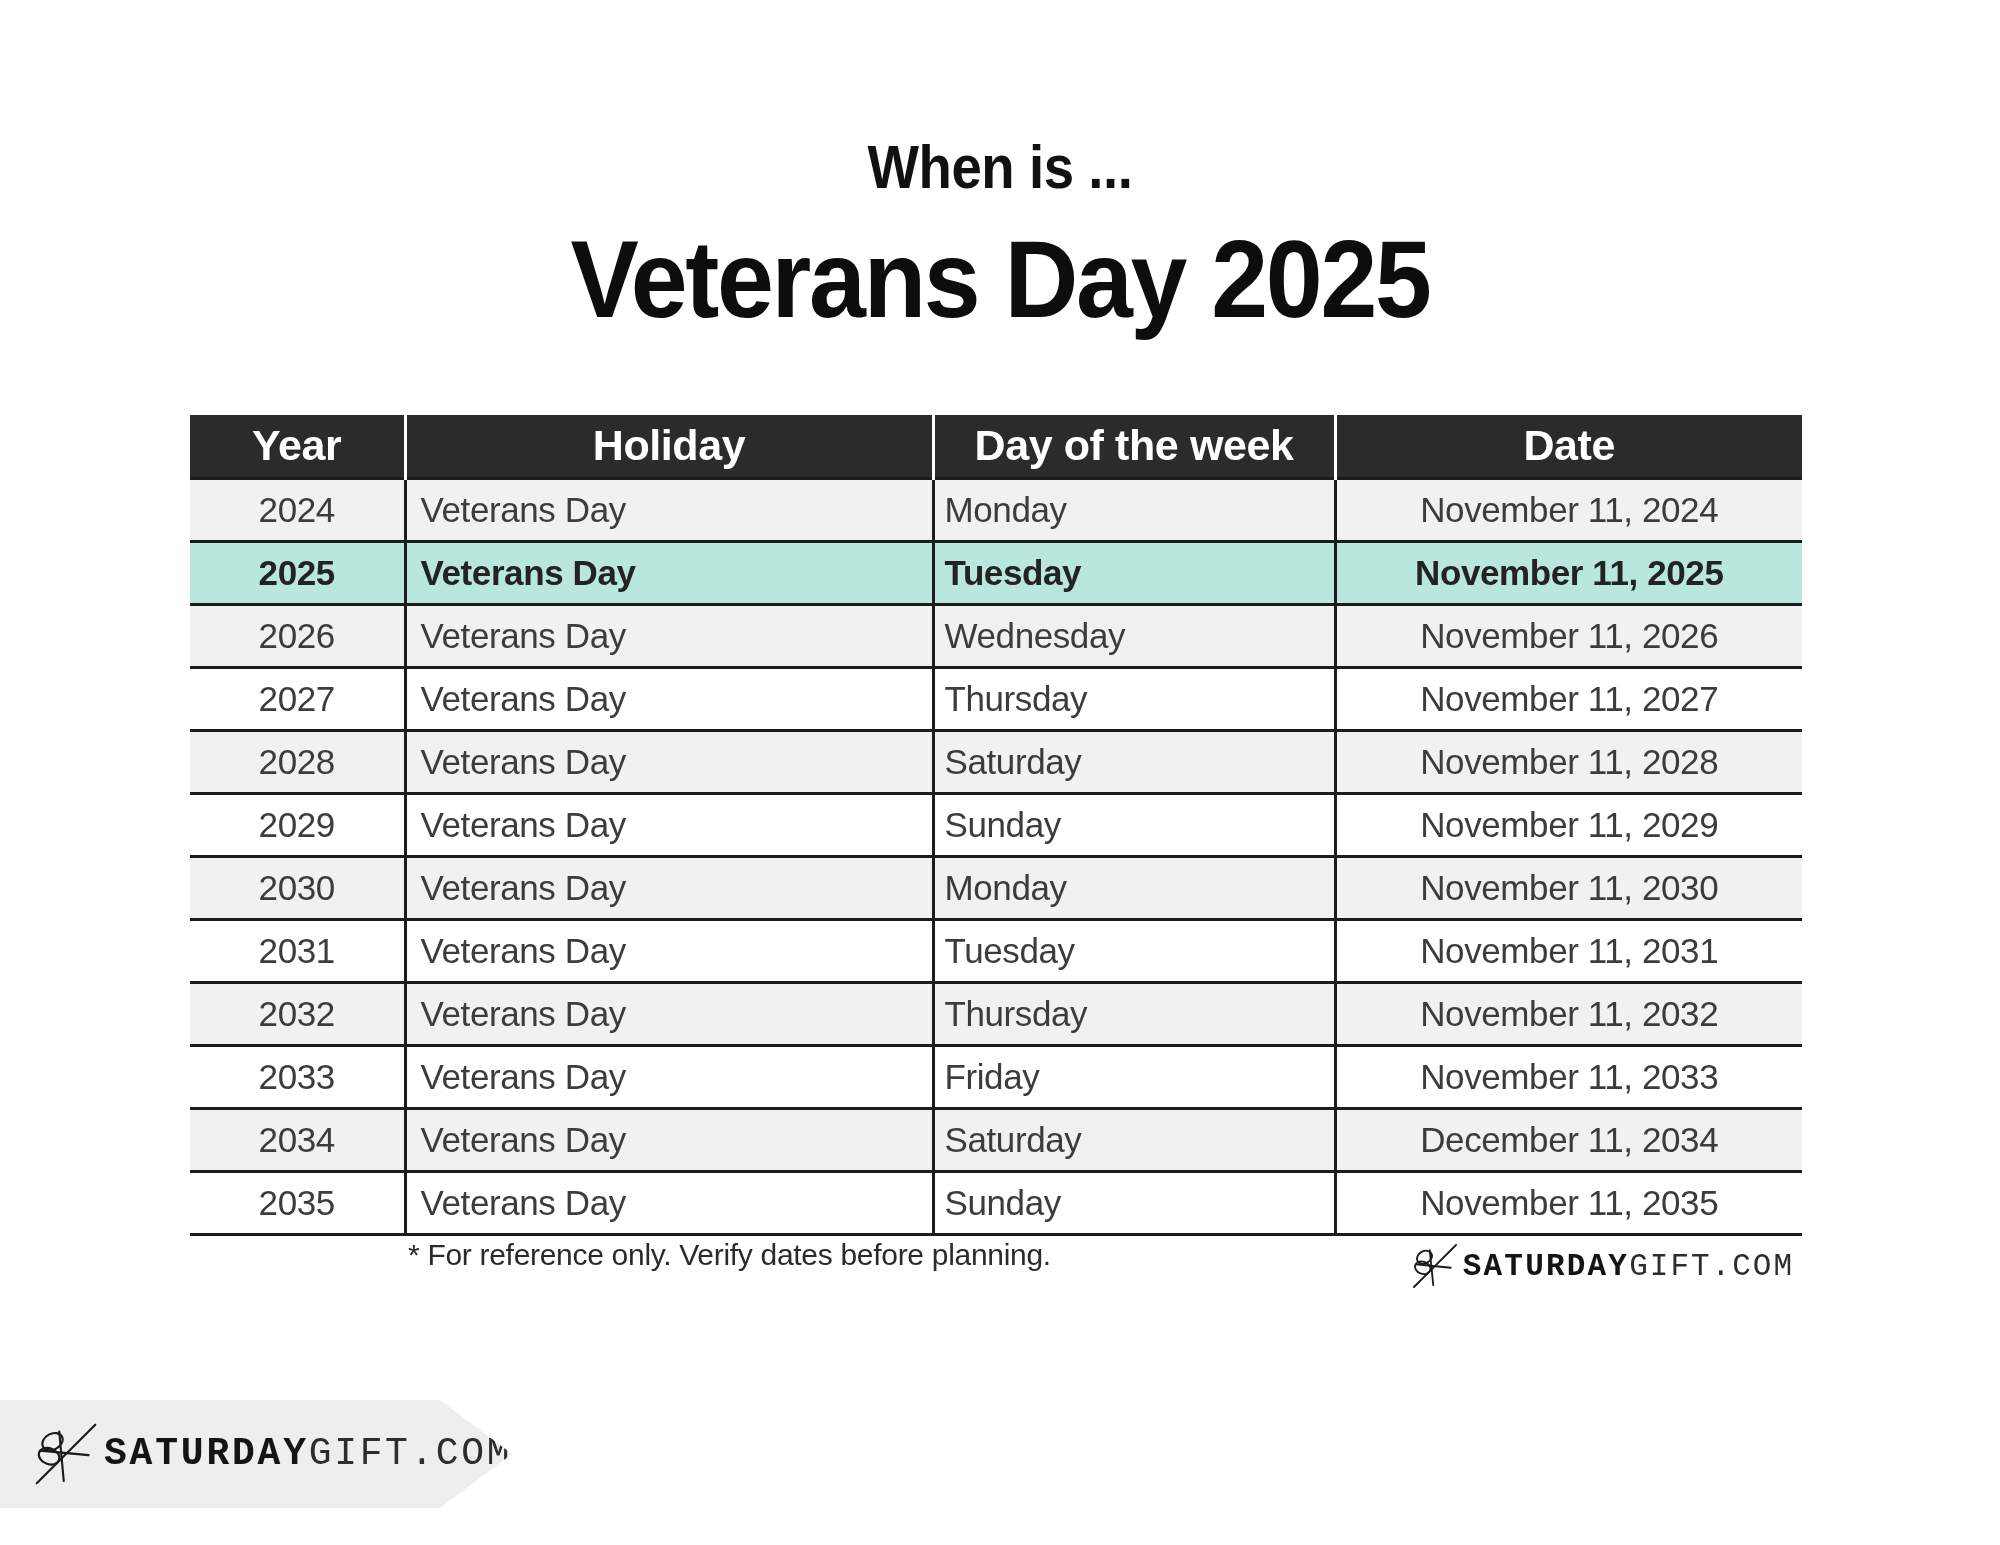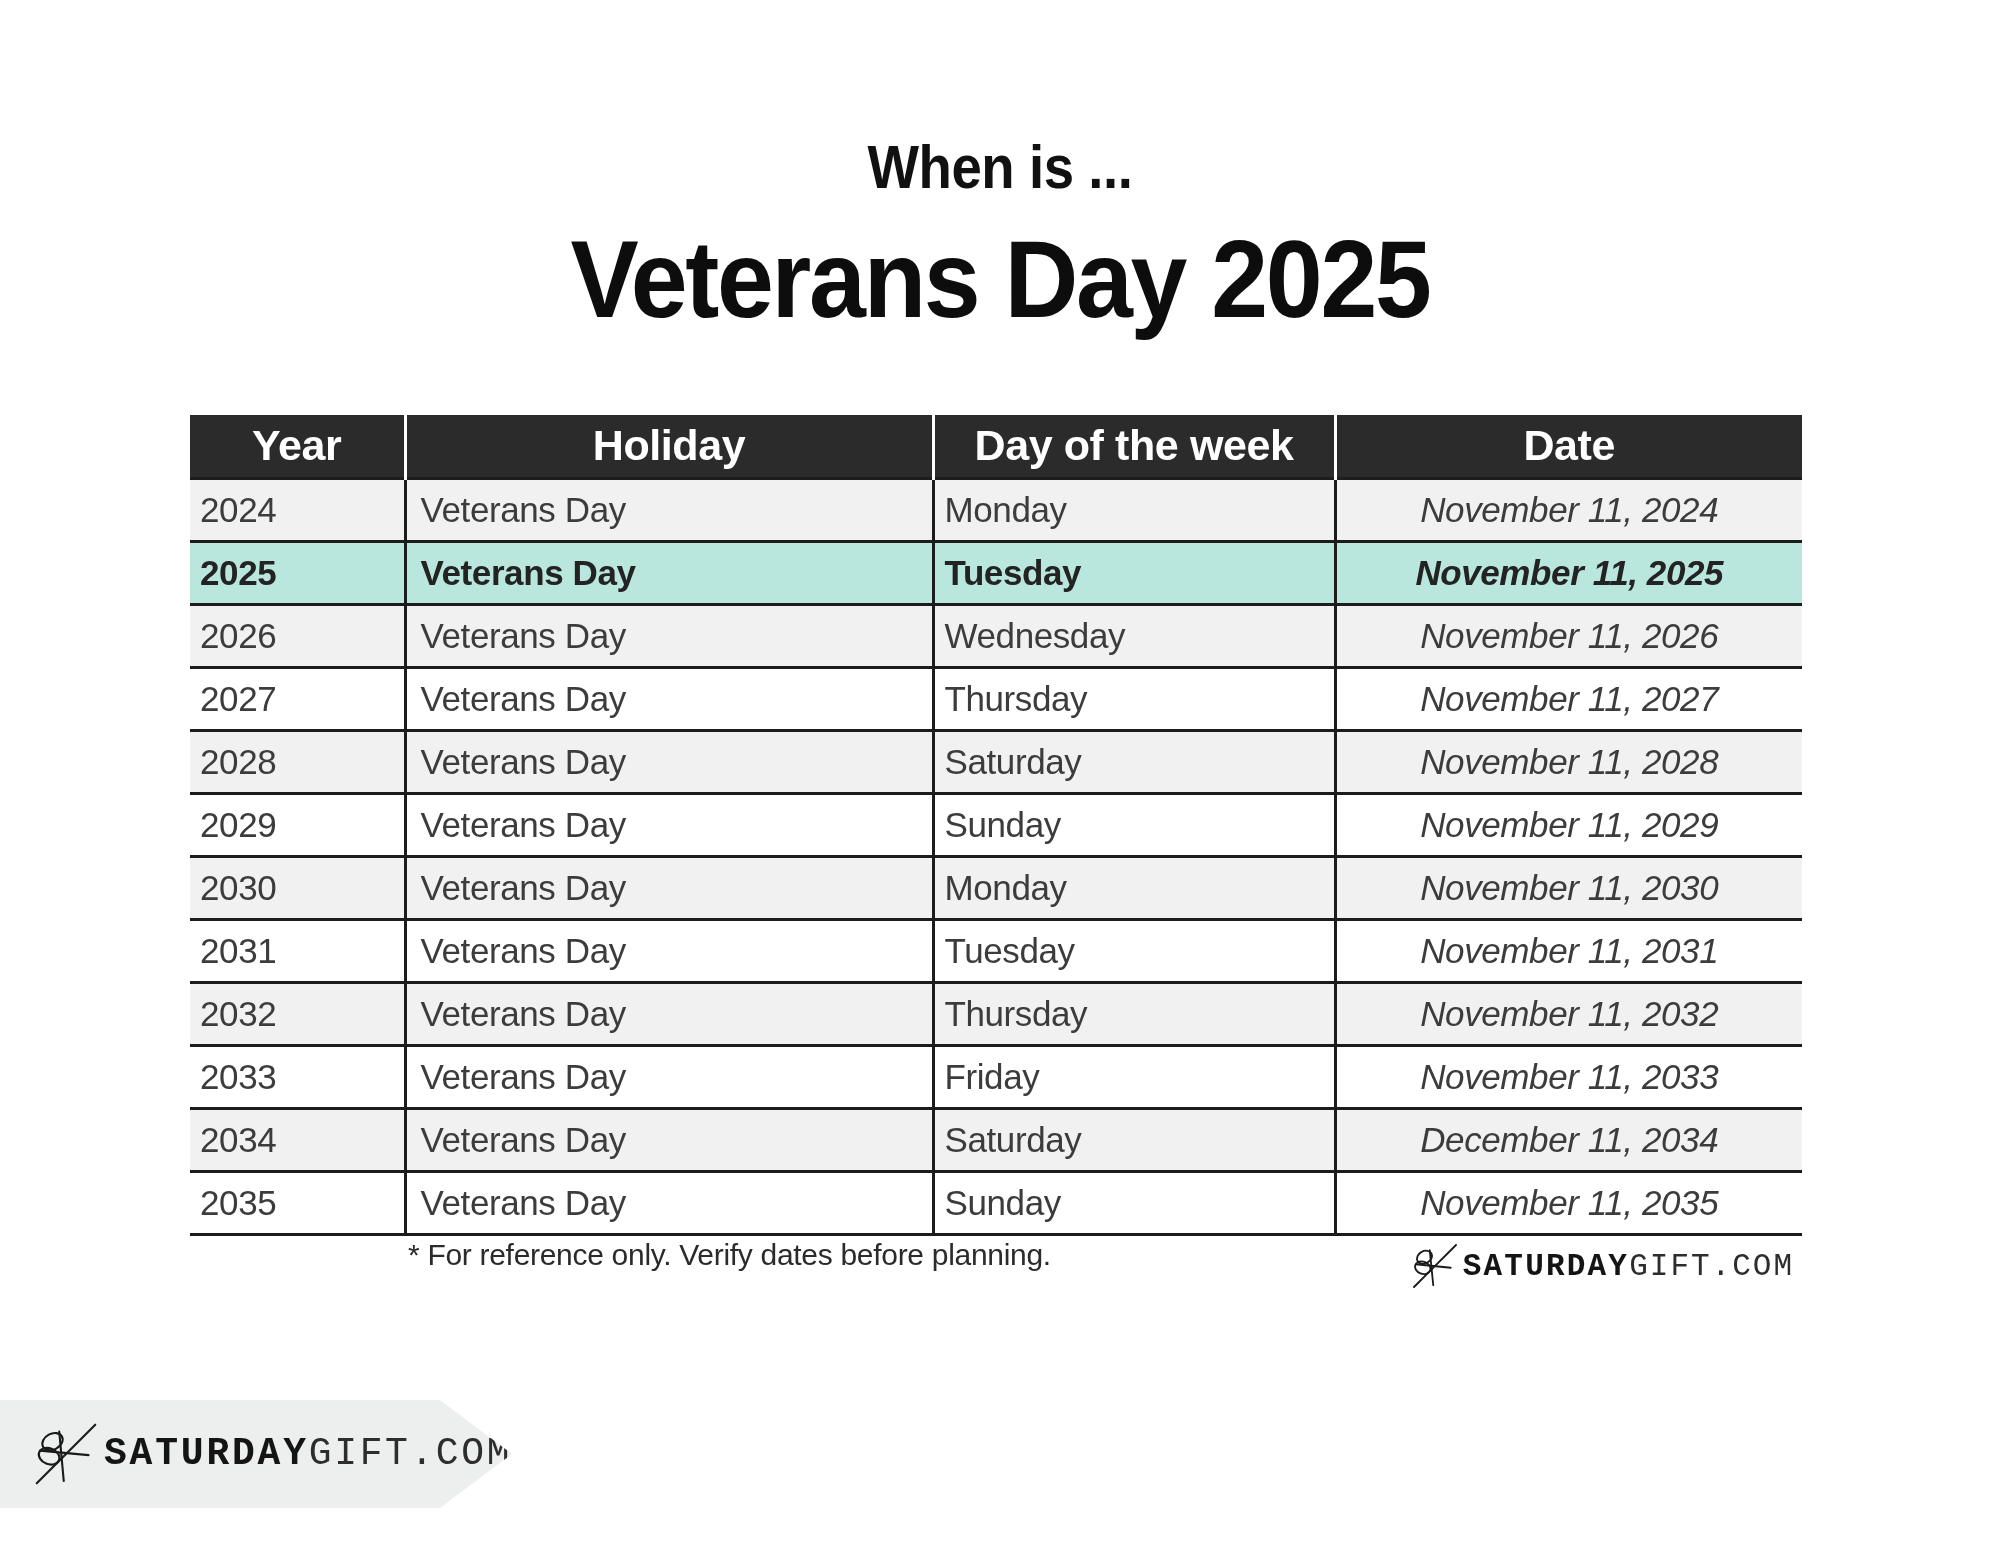--- a/index.html
+++ b/index.html
@@ -99,24 +99,24 @@
   table.cal tbody tr:last-child td { border-bottom: 3px solid #1c1c1c; }
 
   table.cal tbody tr.stripe td { background: #f1f1f1; }
 
   table.cal tbody tr.highlight td {
     background: #b9e6dd;
     font-weight: 700;
     color: #232323;
   }
 
-  td.col-year   { padding: 0 10px; }
+  td.col-year   { text-align: center; padding: 0 10px; }
   td.col-hol    { text-align: left;   padding: 0 0 0 14px; }
   td.col-dow    { text-align: left; padding: 0 10px; }
-  td.col-date   { text-align: center; padding: 0 10px; font-style: italic; }
+  td.col-date   { text-align: center; padding: 0 10px; }
 
   
   .footnote-row {
     position: absolute;
     left: 190px;
     top: 1238px;
     width: 1612px;
     display: flex;
     justify-content: space-between;
   }

